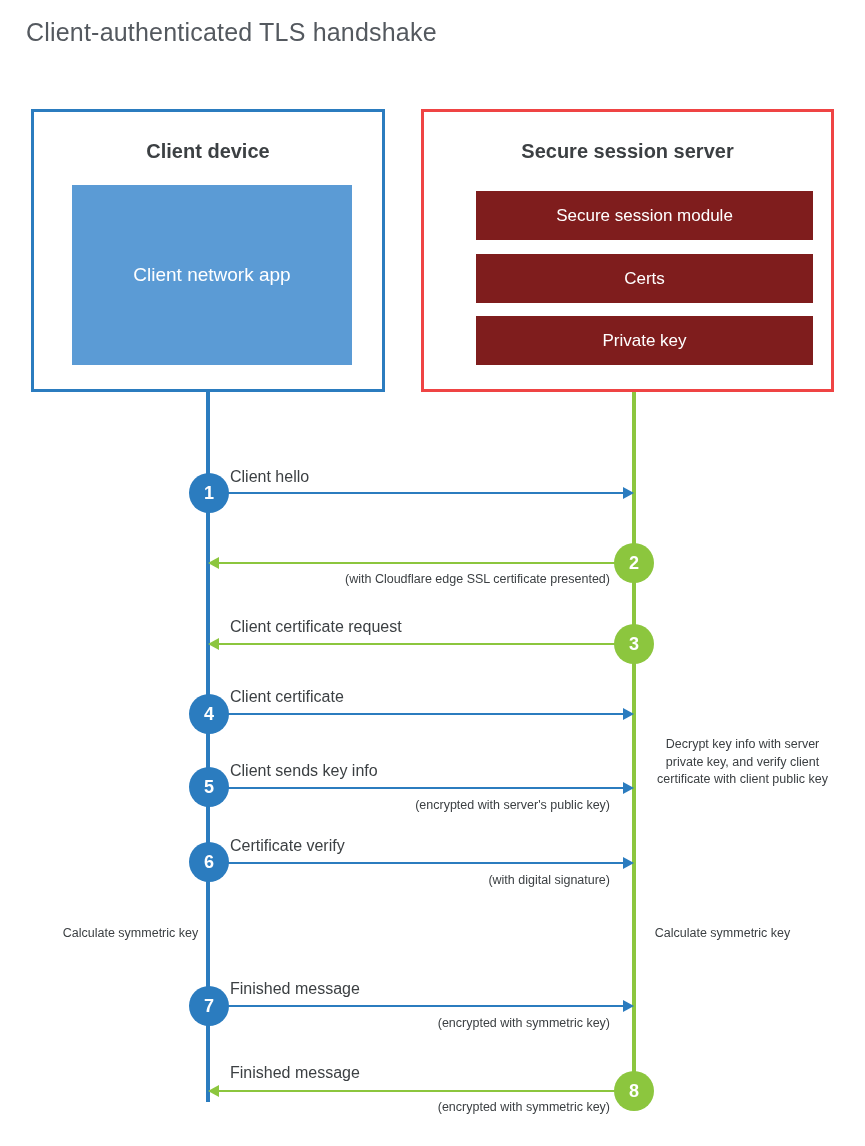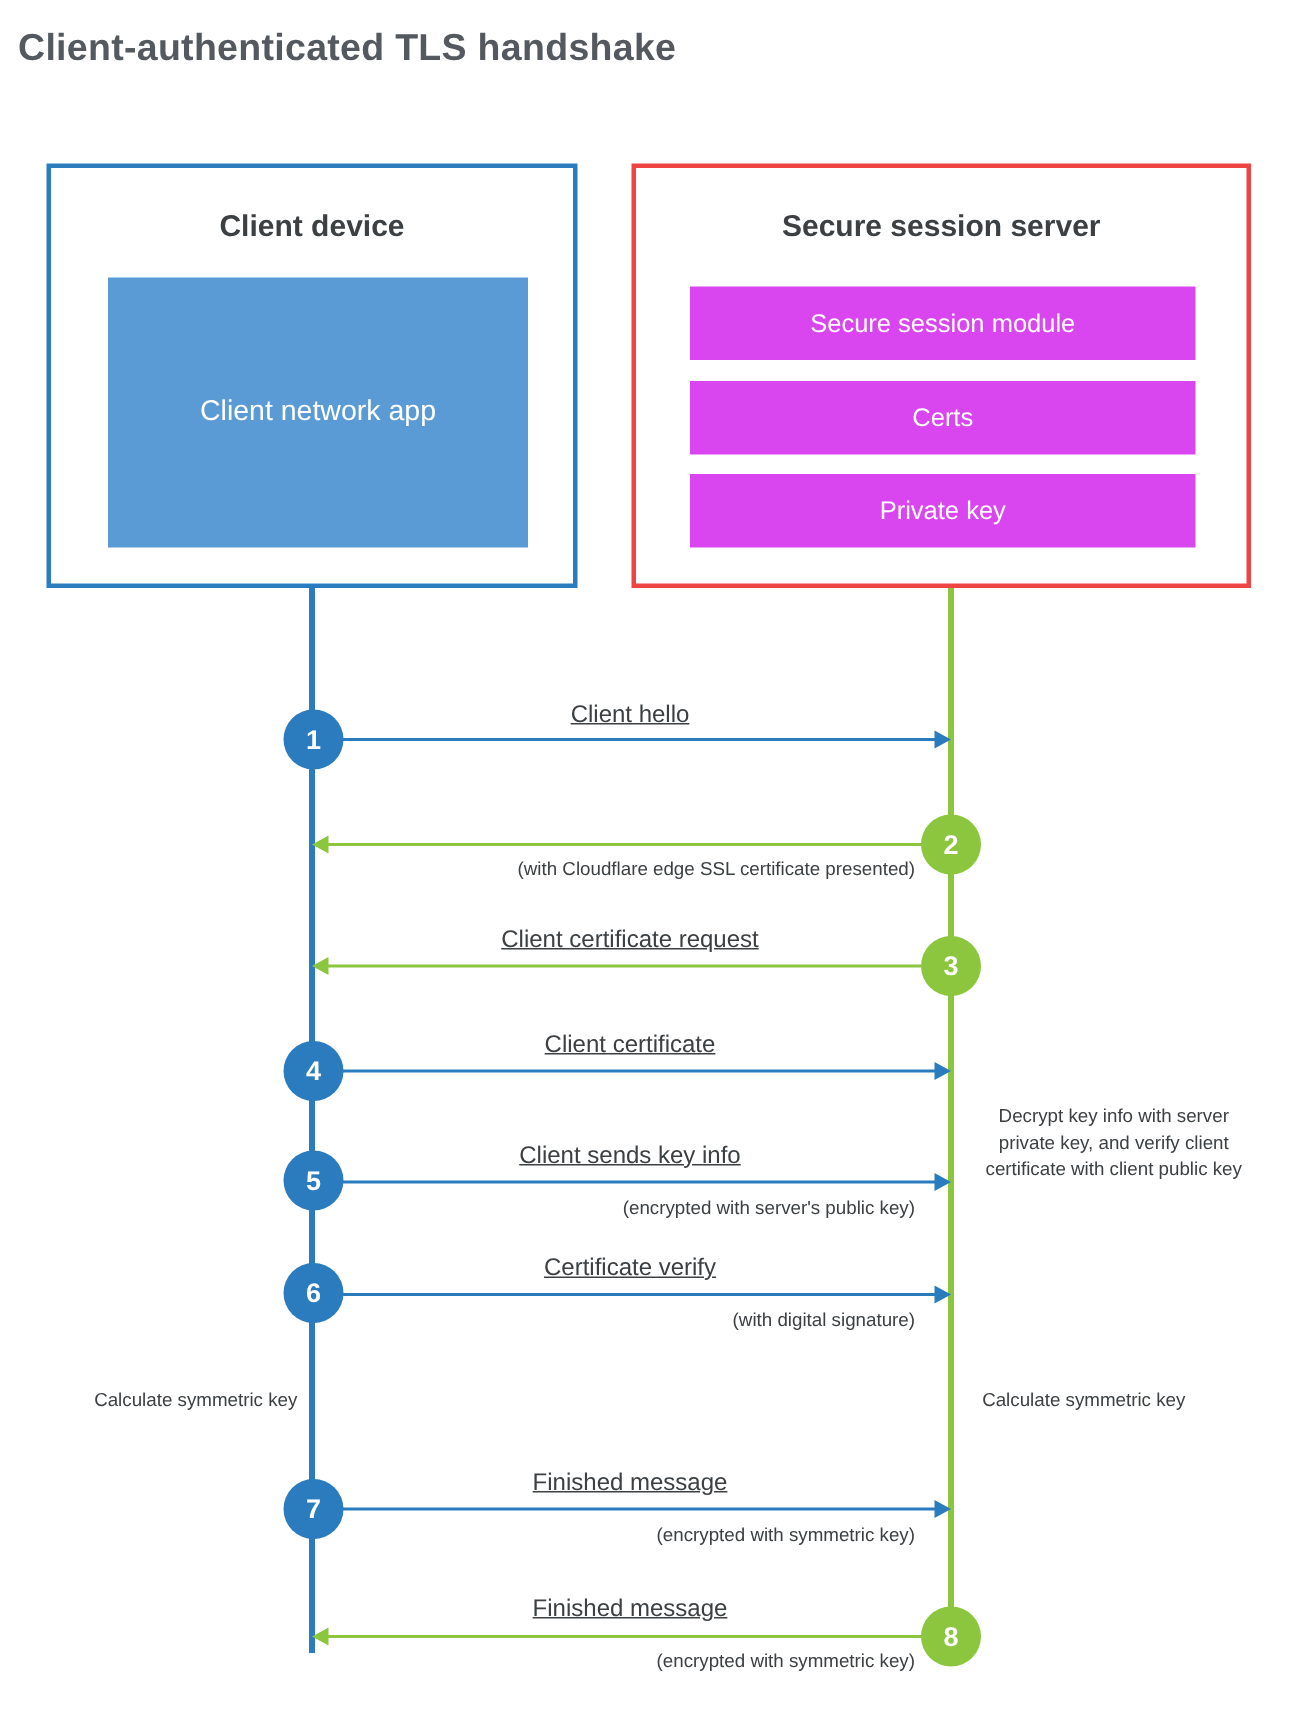--- a/index.html
+++ b/index.html
@@ -12,24 +12,24 @@
     color: #3c4043;
   }
   #page {
     position: relative;
     width: 865px;
     height: 1146px;
     overflow: hidden;
   }
   #title {
     position: absolute;
-    left: 12px;
+    left: 26px;
     top: 18px;
     font-size: 25px;
-    font-weight: 700;
+    font-weight: 400;
     color: #54595f;
     letter-spacing: 0.2px;
   }
 
   
   .panel {
     position: absolute;
     background: #ffffff;
     box-sizing: border-box;
   }
@@ -67,24 +67,24 @@
     color: #ffffff;
     font-size: 19px;
     display: flex;
     align-items: center;
     justify-content: center;
     text-align: center;
     line-height: 1.35;
   }
   .server-row {
     position: absolute;
-    left: 36px;
+    left: 52px;
     width: 337px;
     height: 49px;
-    background: #d946ef;
+    background: #7f1d1d;
     color: #ffffff;
     font-size: 17px;
     display: flex;
     align-items: center;
     justify-content: center;
   }
   #server-row-0 { top: 79px; }
   #server-row-1 { top: 142px; }
   #server-row-2 { top: 204px; }
 
@@ -142,24 +142,23 @@
     display: flex;
     align-items: center;
     justify-content: center;
   }
   .badge.blue { background: #2b7cbf; }
   .badge.green { background: #8cc63e; }
 
   
   .msg-label {
     position: absolute;
-    text-align: center;
+    text-align: left;
     font-size: 16px;
     color: #3c4043;
-    text-decoration: underline;
   }
   .msg-sub {
     position: absolute;
     text-align: right;
     font-size: 12.5px;
     color: #3c4043;
   }
   .side-note {
     position: absolute;
     font-size: 12.5px;

